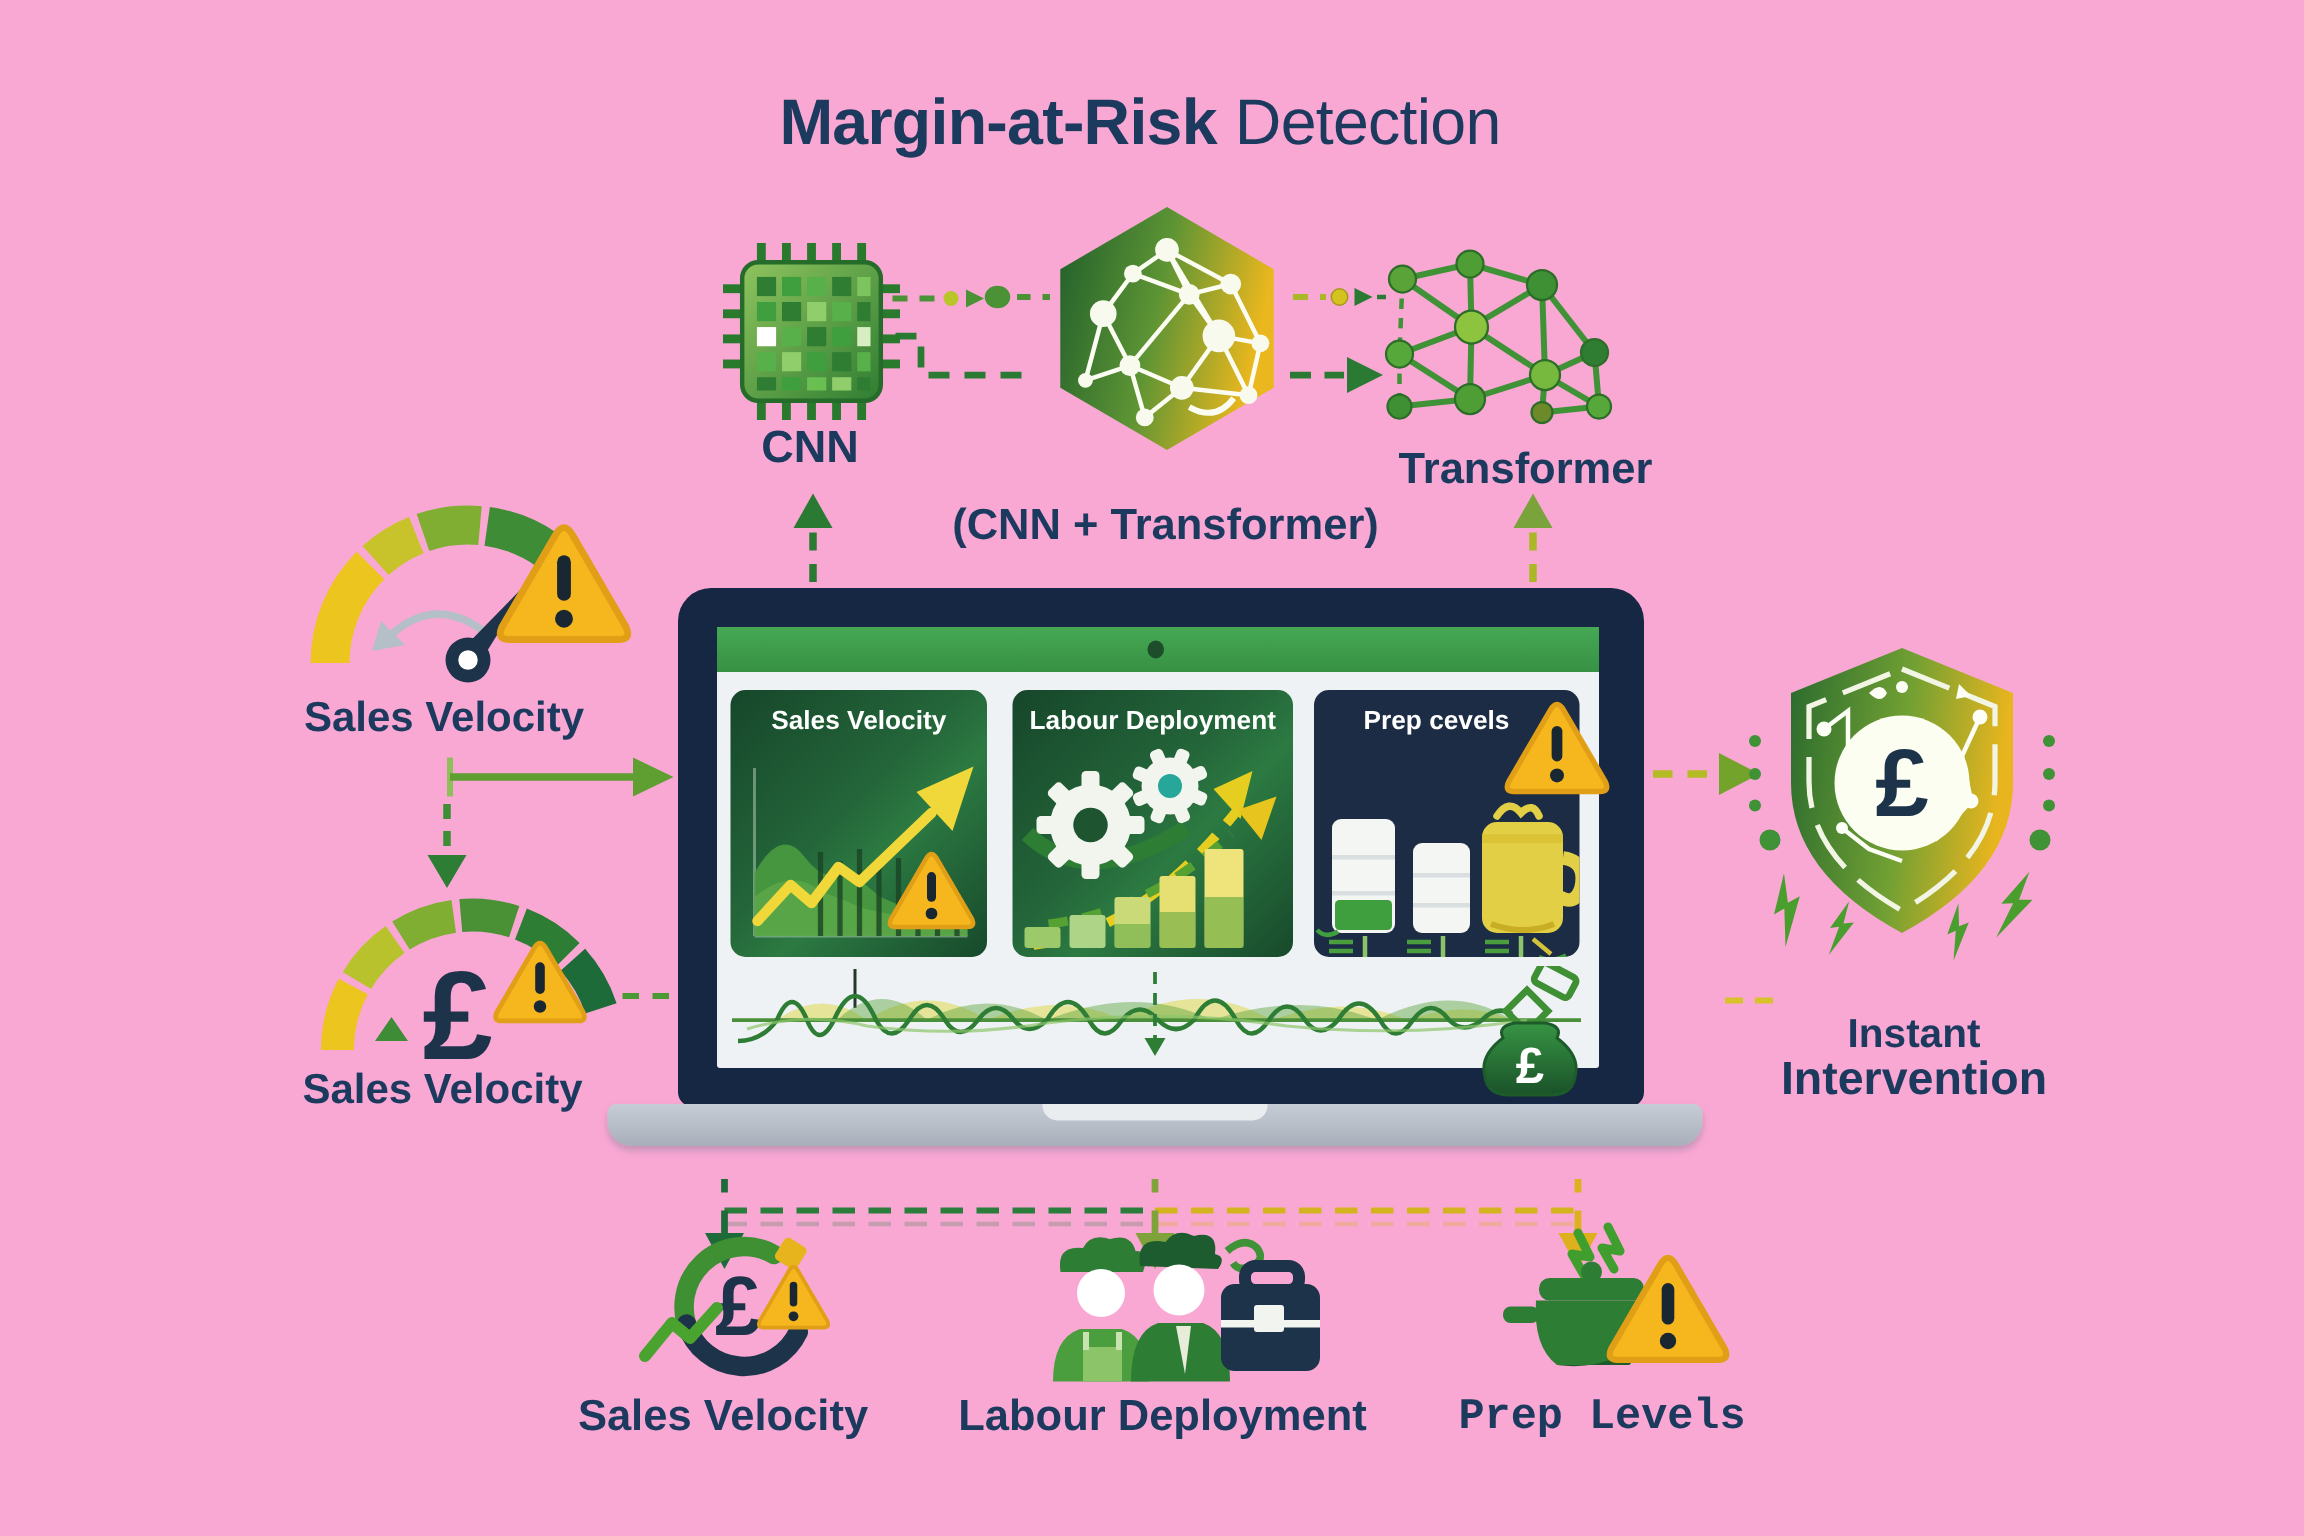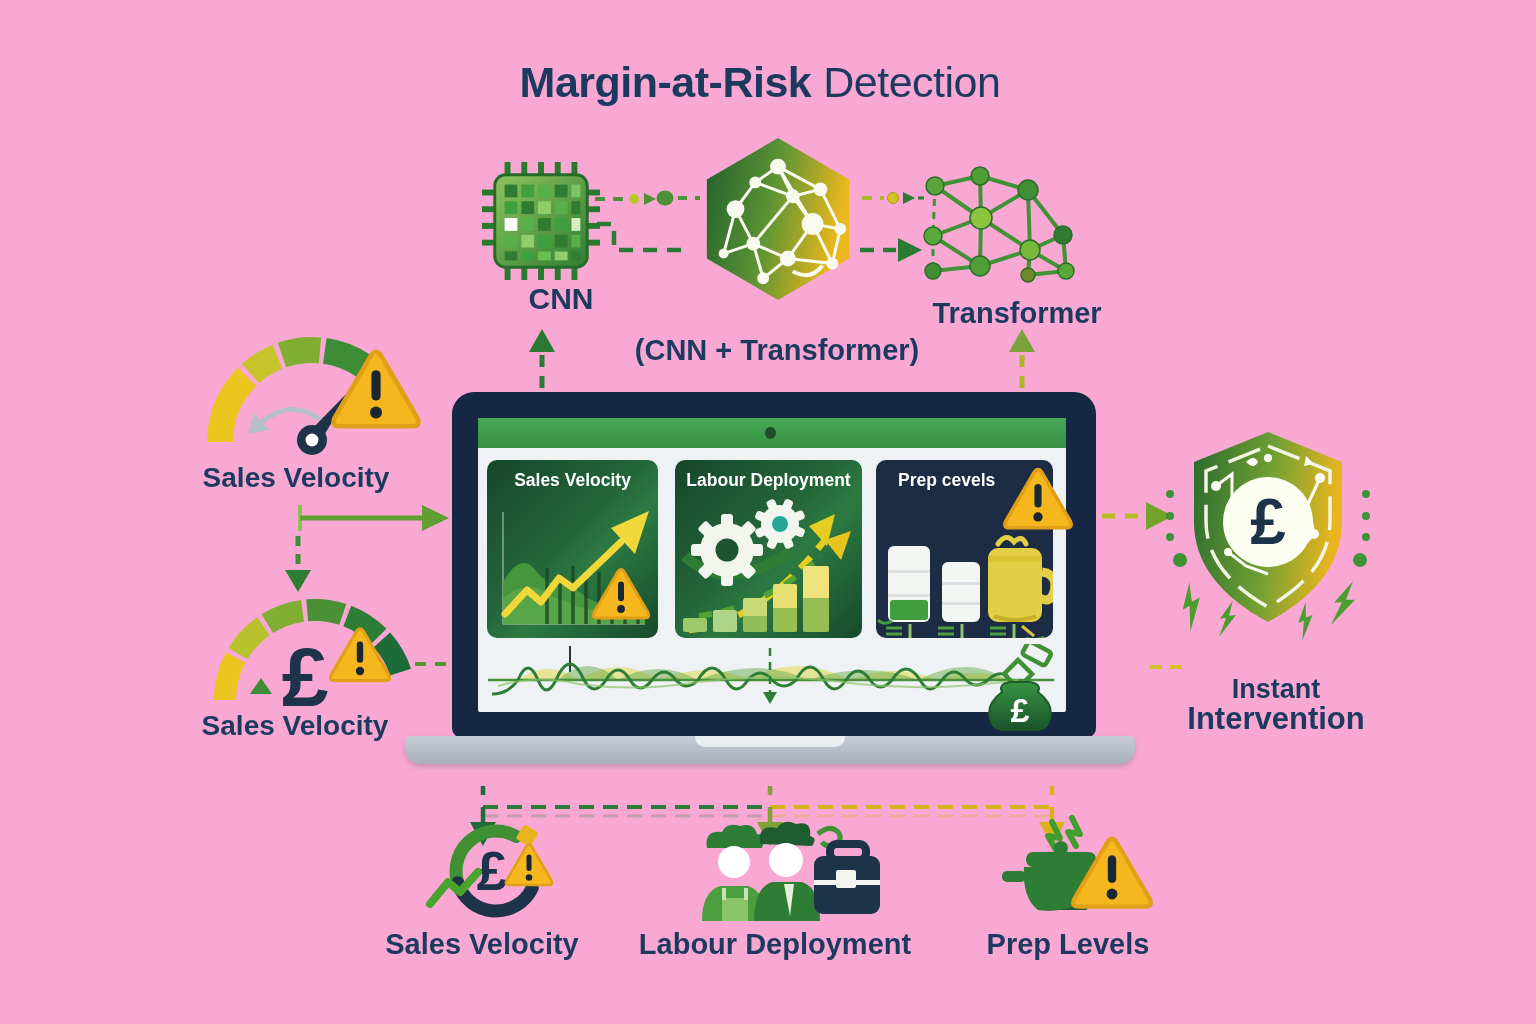--- a/index.html
+++ b/index.html
@@ -204,21 +204,21 @@
         <rect x="57" y="74" width="13" height="13" fill="#3f9e3d"></rect>
         <rect x="74" y="74" width="13" height="13" fill="#2f7d32"></rect>
         <rect x="91" y="74" width="9" height="13" fill="#57b04a"></rect>
       <rect x="23" y="91" width="13" height="9" fill="#2f7d32"></rect>
         <rect x="40" y="91" width="13" height="9" fill="#3f9e3d"></rect>
         <rect x="57" y="91" width="13" height="9" fill="#6abf52"></rect>
         <rect x="74" y="91" width="13" height="9" fill="#8fce6a"></rect>
         <rect x="91" y="91" width="9" height="9" fill="#2f7d32"></rect>
     </g>
   </svg>
-  <div class="label" style="left:540px;top:282px;font-size:30px;margin-left:21px;">CNN</div>
+  <div class="label" style="left:540px;top:282px;font-size:30px;">CNN</div>
 
   <svg class="abs" style="left:694px;top:135px" width="168" height="168" viewBox="0 0 170 170">
     <polygon points="85,3 157,45 157,125 85,167 13,125 13,45" fill="url(#hexgrad)"></polygon>
     <g stroke="#fcfdf2" stroke-width="3">
       <line x1="85" y1="32" x2="128" y2="55"></line>
         <line x1="85" y1="32" x2="62" y2="48"></line>
         <line x1="85" y1="32" x2="100" y2="62"></line>
         <line x1="85" y1="32" x2="120" y2="90"></line>
       <line x1="128" y1="55" x2="148" y2="95"></line>
         <line x1="128" y1="55" x2="100" y2="62"></line>
@@ -408,21 +408,21 @@
             <rect x="98" y="86" width="24" height="48" rx="2" fill="#e6df72"></rect>
             <rect x="128" y="68" width="26" height="66" rx="2" fill="#efe47c"></rect>
             <rect x="128" y="100" width="26" height="34" fill="#4a9e35" opacity="0.55"></rect>
             <rect x="98" y="110" width="24" height="24" fill="#4a9e35" opacity="0.5"></rect>
             <rect x="68" y="118" width="24" height="16" fill="#4a9e35" opacity="0.45"></rect>
           </g>
         </svg>
       </div>
 
       <div class="panel panel-navy" style="left:398px;width:177px;">
-        <div class="panel-label" style="text-align:left;padding-left:22px;">Prep cevels</div>
+        <div class="panel-label" style="text-align:left;padding-left:33px;">Prep cevels</div>
         <svg class="abs" style="left:126px;top:6px" width="72" height="66" viewBox="0 0 100 92">
           <use href="#warn-tri" width="100" height="92"></use>
         </svg>
         <svg class="panel-svg" width="177" height="120" viewBox="0 0 177 120">
           <rect x="12" y="28" width="42" height="76" rx="6" fill="#f4f6f3"></rect>
           <rect x="12" y="52" width="42" height="3" fill="#d9dee1"></rect>
           <rect x="12" y="76" width="42" height="3" fill="#d9dee1"></rect>
           <rect x="14" y="82" width="38" height="20" rx="3" fill="#3f9e3d"></rect>
           <path d="M2,102 Q8,108 16,103" stroke="#3f9e3d" stroke-width="3" fill="none"></path>
           <rect x="66" y="44" width="38" height="60" rx="6" fill="#f4f6f3"></rect>
@@ -558,15 +558,15 @@
     </g>
     <circle cx="63" cy="34" r="7" fill="#2e7d35"></circle>
     <rect x="28" y="38" width="70" height="15" rx="7" fill="#2e7d35"></rect>
     <path d="M26,53 L100,53 Q104,84 88,96 L40,96 Q24,84 26,53 Z" fill="#2e7d35"></path>
     <path d="M40,96 L88,96 Q99,86 101,70 L82,90 Q62,99 40,96 Z" fill="#1d5c2a"></path>
     <rect x="4" y="57" width="24" height="11" rx="5" fill="#2e7d35"></rect>
     <g>
       <use href="#warn-tri" x="72" y="20" width="84" height="78"></use>
     </g>
   </svg>
-  <div class="label" style="left:1068px;top:928px;font-size:29px;">Prep Levels</div>
+  <div class="label" style="left:1068px;top:928px;font-size:29px;font-family:Liberation Mono, monospace;">Prep Levels</div>
 
 </div>
 
 </body></html>

